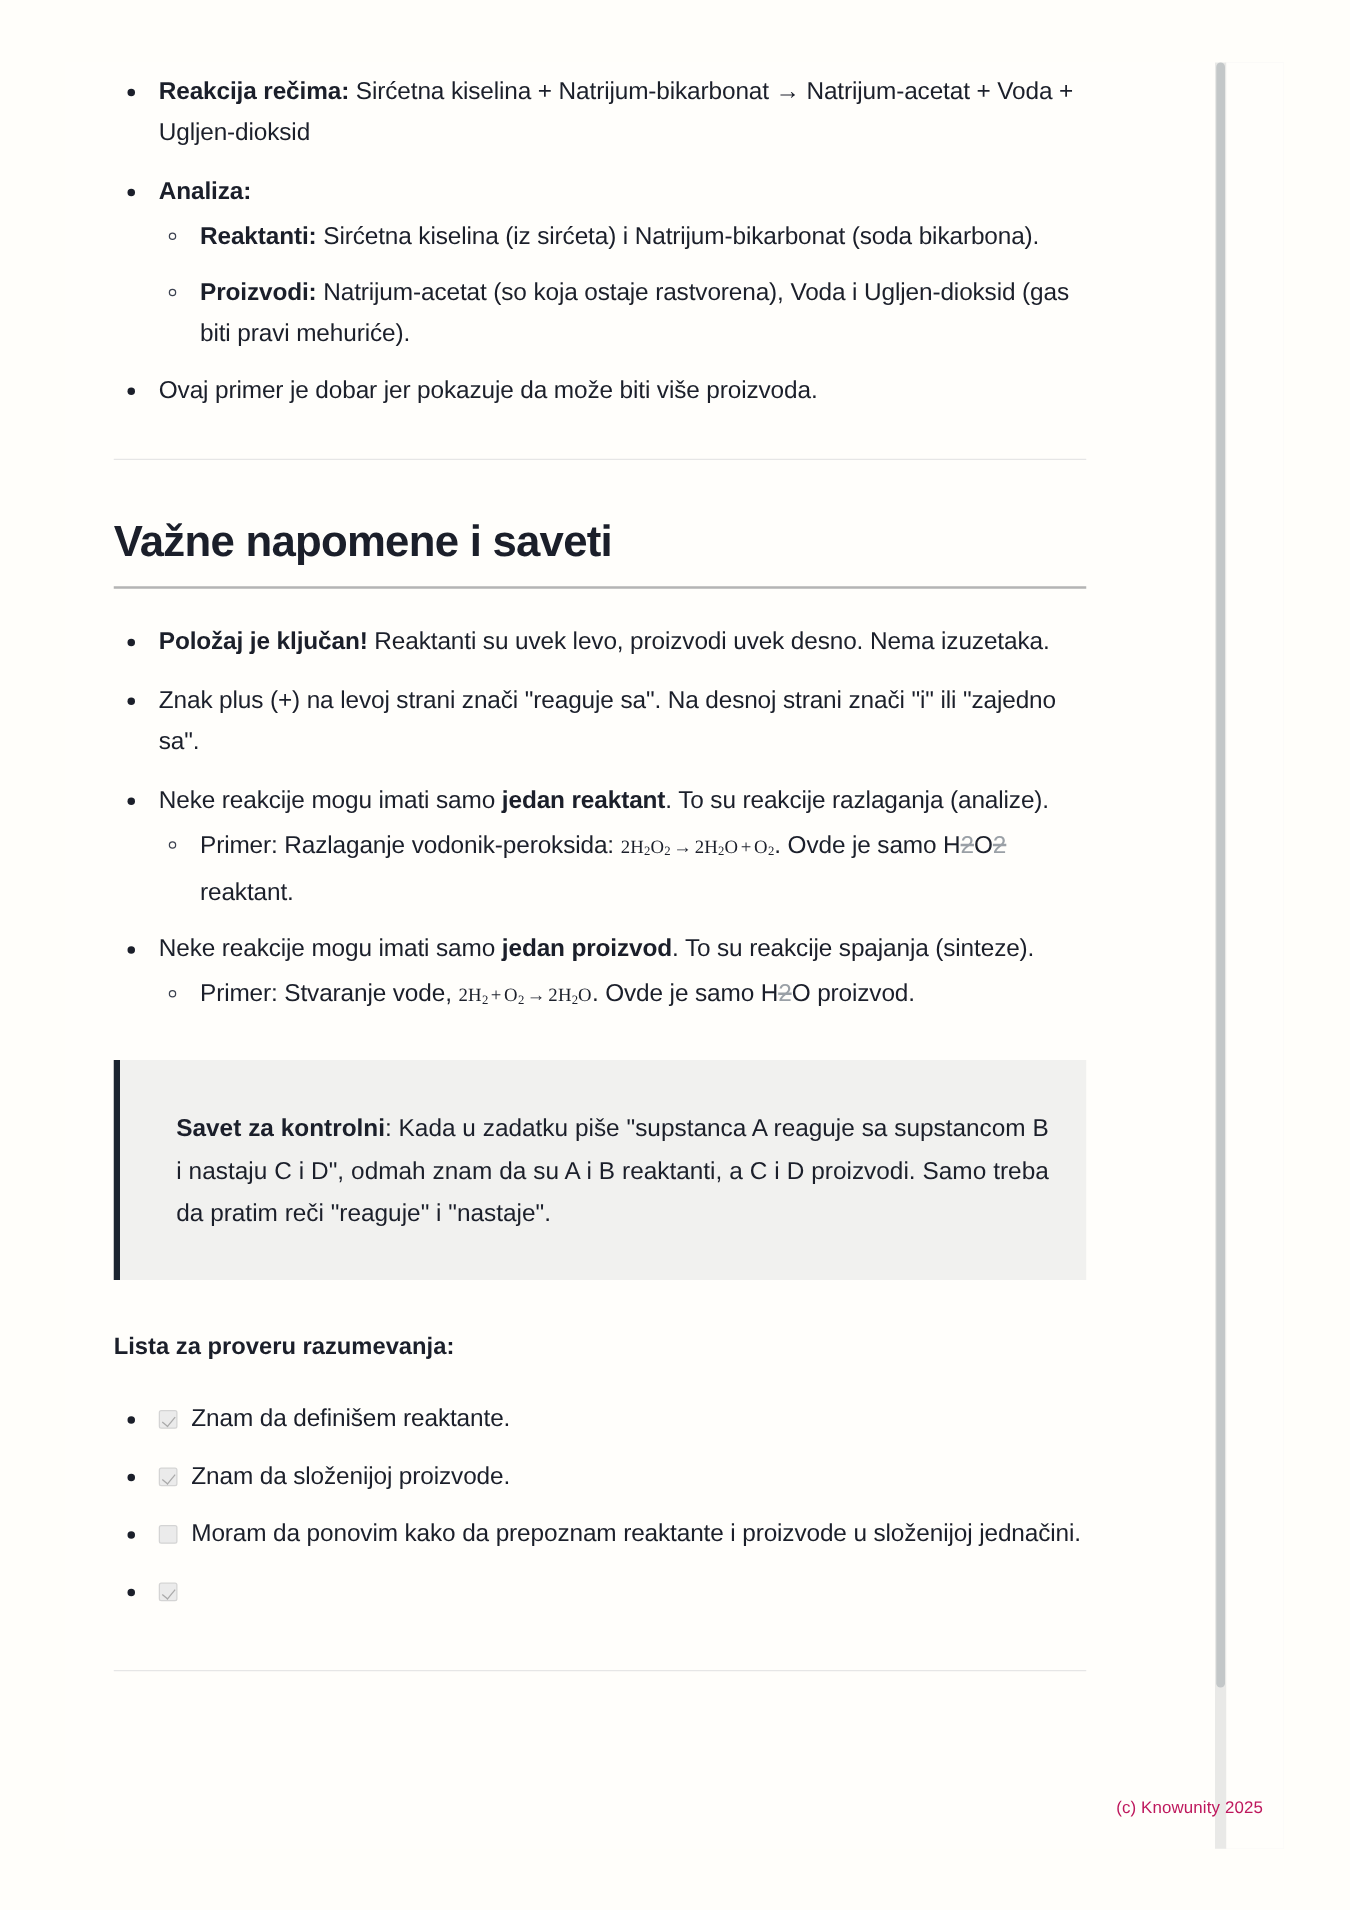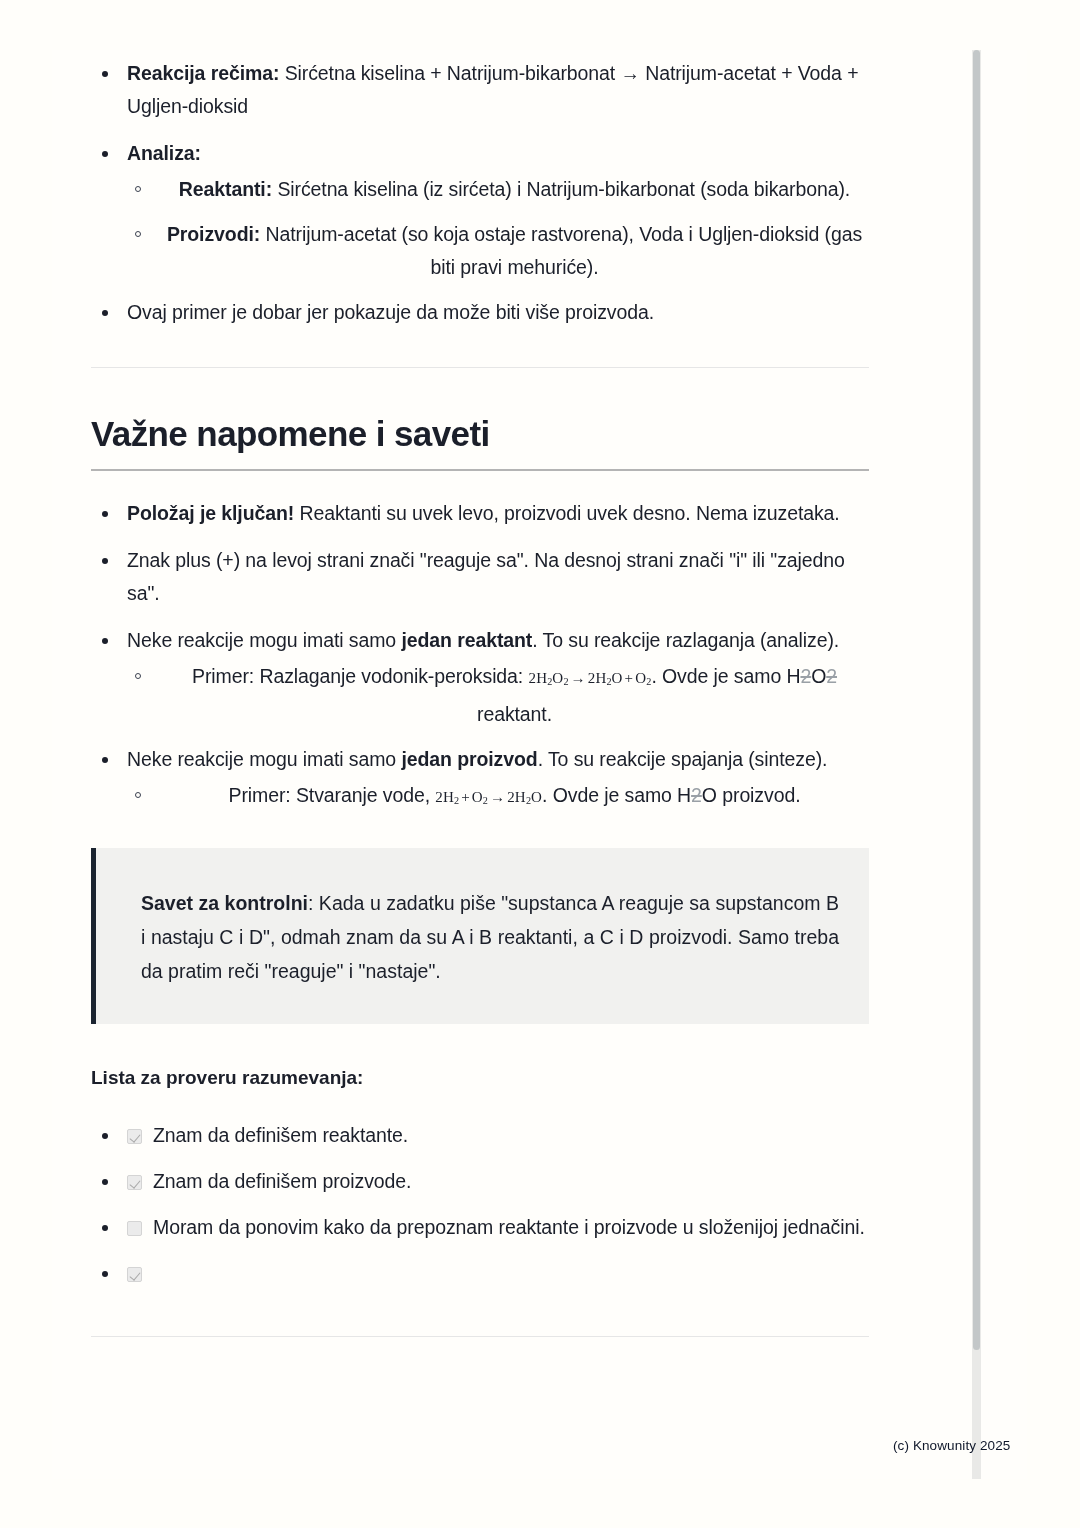--- a/index.html
+++ b/index.html
@@ -86,21 +86,20 @@
     top: 14px;
     width: 6px;
     height: 6px;
     border-radius: 50%;
     background: #1b1f2a;
   }
   ul.lvl2 {
     list-style: none;
     margin: 3px 0 0 0;
     padding: 0;
-    text-align: center;
   }
   ul.lvl2 > li {
     position: relative;
     padding-left: 33px;
     margin-bottom: 12px;
   }
   ul.lvl2 > li::before {
     content: "";
     position: absolute;
     left: 8px;
@@ -224,21 +223,21 @@
     border-bottom: 1.7px solid #a9a9a9;
     transform: rotate(40deg);
   }
 
   
   #watermark {
     position: absolute;
     left: 893px;
     top: 1438px;
     font-size: 13.5px;
-    color: #0f172a;
+    color: #be185d;
     letter-spacing: 0.1px;
     white-space: nowrap;
     z-index: 3;
   }
 </style>
 </head>
 <body>
 
 <div id="right-gutter"></div>
 
@@ -314,21 +313,21 @@
 
     <div style="height:39px"></div>
     <p class="check-head">Lista za proveru razumevanja:</p>
 
     <div style="height:26px"></div>
     <ul class="checklist txt">
       <li>
         <span class="cbox checked"></span><span>Znam da definišem reaktante.</span>
       </li>
       <li>
-        <span class="cbox checked"></span><span>Znam da definišem proizvode.</span>
+        <span class="cbox checked"></span><span>Znam da složenijoj proizvode.</span>
       </li>
       <li>
         <span class="cbox"></span><span>Moram da ponovim kako da prepoznam reaktante i proizvode u složenijoj jednačini.</span>
       </li>
       <li style="margin-bottom:0">
         <span class="cbox checked"></span>
       </li>
     </ul>
 
     <div style="height:46px"></div>

